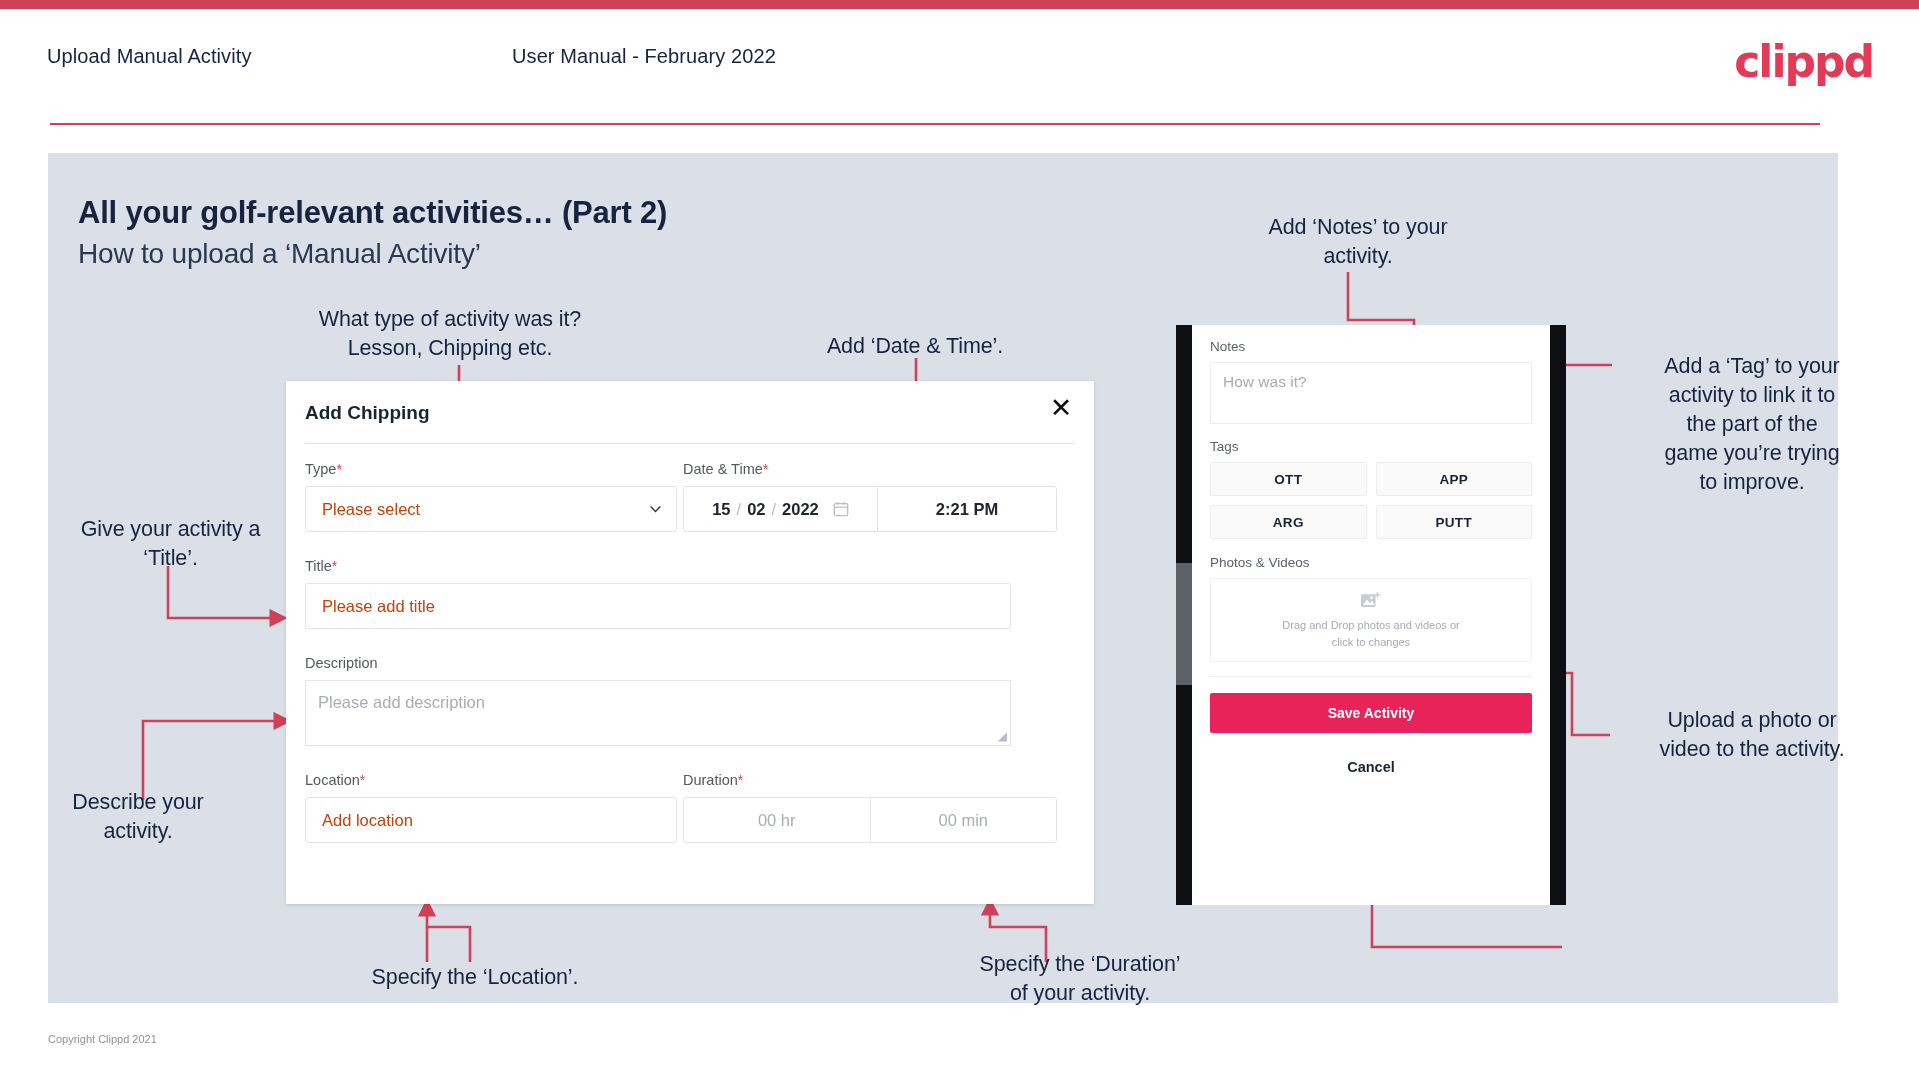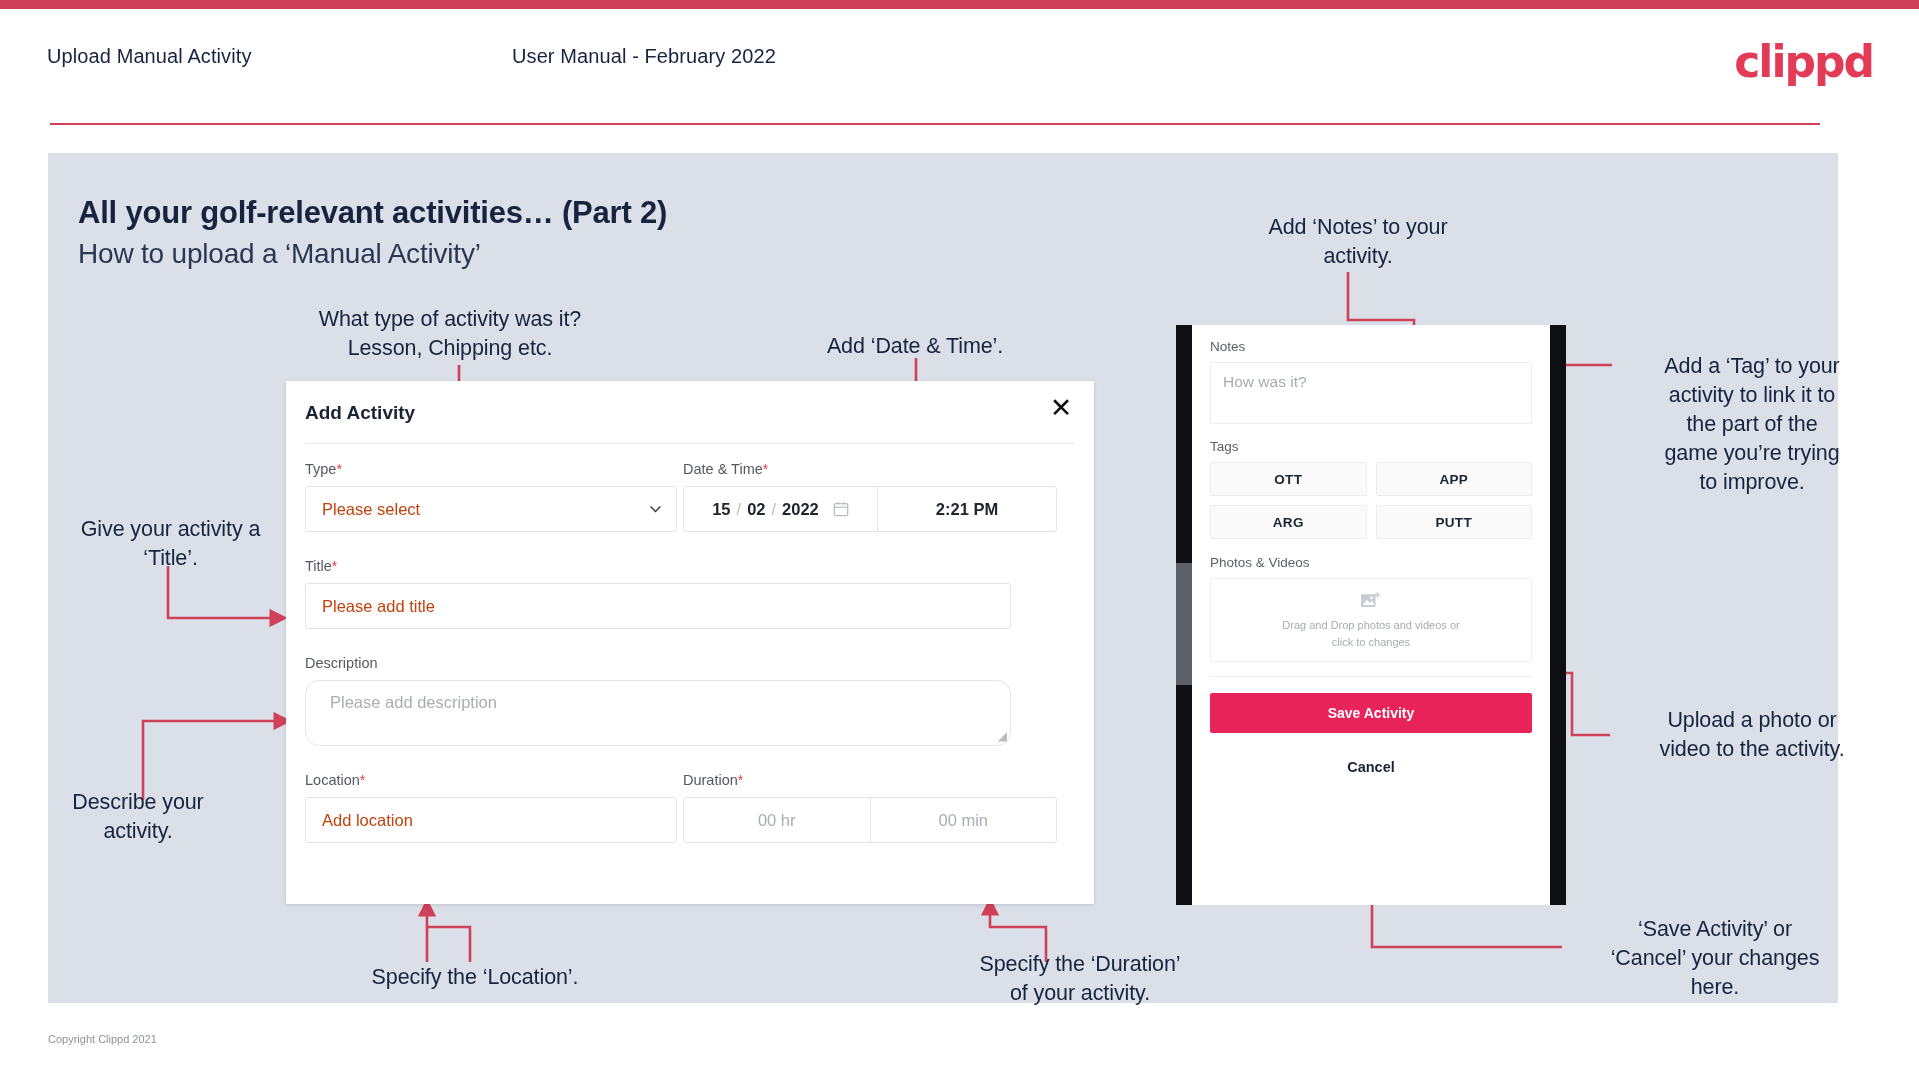--- a/index.html
+++ b/index.html
@@ -109,22 +109,22 @@
   }
   .dt-sep { color:#b9bcc2; font-weight:400; }
   .dt-time {
     flex:0 0 178px; display:flex; align-items:center; justify-content:center;
     font-size:16.5px; color:#20252f; font-weight:600;
   }
   .cal-ico { width:16px; height:16px; margin-left:8px; opacity:.45; }
 
   .full-input { width:706px; }
   .textarea-box {
-    height:66px; border:1px solid #e3e4e7; background:#fff; border-radius:14px;
-    padding:12px 24px; font-size:16.5px; color:#a9adb4; position:relative;
+    height:66px; border:1px solid #e3e4e7; background:#fff; border-radius:0;
+    padding:12px 12px; font-size:16.5px; color:#a9adb4; position:relative;
   }
   .resize-grip {
     position:absolute; right:3px; bottom:2px; font-size:12px; color:#b8bbc1;
     transform:rotate(0deg);
   }
   .dur {
     display:flex; height:46px; border:1px solid #e3e4e7; border-radius:3px; background:#fff;
   }
   .dur-half {
     flex:1; display:flex; align-items:center; justify-content:center;
@@ -259,29 +259,24 @@
     <span style="white-space:pre-line;">Add a ‘Tag’ to your
 activity to link it to
 the part of the
 game you’re trying
 to improve.</span>
   </div>
   <div class="anno" style="left:1618px; top:706px; width:268px;">
     <span style="white-space:pre-line;">Upload a photo or
 video to the activity.</span>
   </div>
-  <div class="anno" style="left:1560px; top:915px; width:310px;">
-    <span style="white-space:pre-line;">‘Save Activity’ or
-‘Cancel’ your changes
-here.</span>
-  </div>
 
   <div class="dialog">
     <div class="dialog-head">
-      <div class="dialog-title">Add Activity</div>
+      <div class="dialog-title">Add Chipping</div>
       <div class="dialog-close">✕</div>
     </div>
     <div class="dialog-divider"></div>
 
     <div class="form">
 
       <div class="row mb28">
         <div class="col-left">
           <label class="field-label">
             <span>Type</span><span class="req">*</span>

